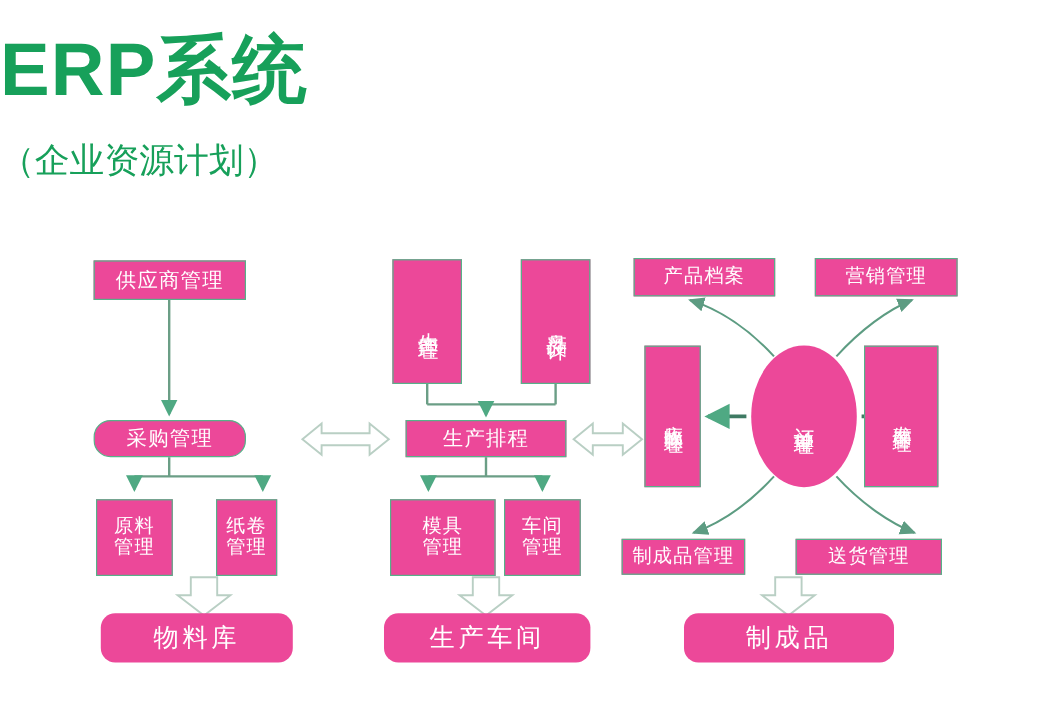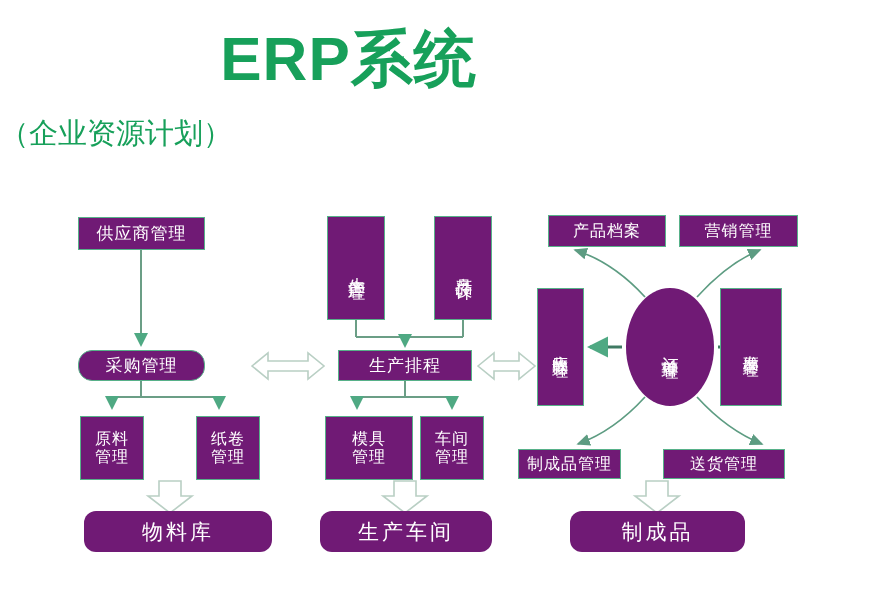--- a/index.html
+++ b/index.html
@@ -7,35 +7,34 @@
     width: 878px; height: 591px;
     background: #ffffff;
     font-family: "Liberation Sans", "DejaVu Sans", sans-serif;
     overflow: hidden;
   }
   #stage { position: relative; width: 878px; height: 591px; background:#fff; }
 
   
   .title {
     position: absolute; left: 0; top: 26px; width: 697px;
-    text-align: center;
     font-size: 62px; font-weight: bold; letter-spacing: 1px;
     color: #17a05a; line-height: 1.05;
     white-space: nowrap;
   }
   .subtitle {
     position: absolute; left: 0; top: 114px; width: 878px;
     font-size: 29px; color: #17a05a; font-weight: 400;
     white-space: nowrap;
   }
 
   
   .node {
     position: absolute;
-    background: #701a75;
+    background: #ec4899;
     color: #ffffff;
     display: flex; align-items: center; justify-content: center;
     text-align: center;
     font-size: 17px;
     letter-spacing: 1px;
     line-height: 1.12;
     border: 1px solid #57b189;
   }
   .node.vertical {
     writing-mode: vertical-rl;
@@ -153,26 +152,26 @@
 
   <div class="node" style="left:78px; top:350px; width:127px; height:31px;border-radius:14px;">
     <span>采购管理</span>
   </div>
 
   <div class="node" style="left:80px; top:416px; width:64px; height:64px; white-space:pre-line; font-size:16px;">
     <span>原料
 管理</span>
   </div>
 
-  <div class="node" style="left:196px; top:416px; width:64px; height:64px; white-space:pre-line; font-size:16px;">
+  <div class="node" style="left:180px; top:416px; width:51px; height:64px; white-space:pre-line; font-size:16px;">
     <span>纸卷
 管理</span>
   </div>
 
-  <div class="node rounded" style="left:84px; top:511px; width:188px; height:41px;">
+  <div class="node rounded" style="left:84px; top:511px; width:160px; height:41px;">
     <span>物料库</span>
   </div>
 
   <div class="node vertical" style="left:327px; top:216px; width:58px; height:104px; font-size:17px;">
     <span>生产管理</span>
   </div>
 
   <div class="node vertical" style="left:434px; top:216px; width:58px; height:104px; font-size:17px;">
     <span>产品设计</span>
   </div>
@@ -188,21 +187,21 @@
 
   <div class="node" style="left:420px; top:416px; width:64px; height:64px; white-space:pre-line; font-size:16px;">
     <span>车间
 管理</span>
   </div>
 
   <div class="node rounded" style="left:320px; top:511px; width:172px; height:41px;">
     <span>生产车间</span>
   </div>
 
-  <div class="node" style="left:548px; top:215px; width:118px; height:32px; font-size:16px;">
+  <div class="node" style="left:528px; top:215px; width:118px; height:32px; font-size:16px;">
     <span>产品档案</span>
   </div>
 
   <div class="node" style="left:679px; top:215px; width:119px; height:32px; font-size:16px;">
     <span>营销管理</span>
   </div>
 
   <div class="node vertical" style="left:537px; top:288px; width:47px; height:118px; font-size:16px;">
     <span>应收款管理</span>
   </div>

